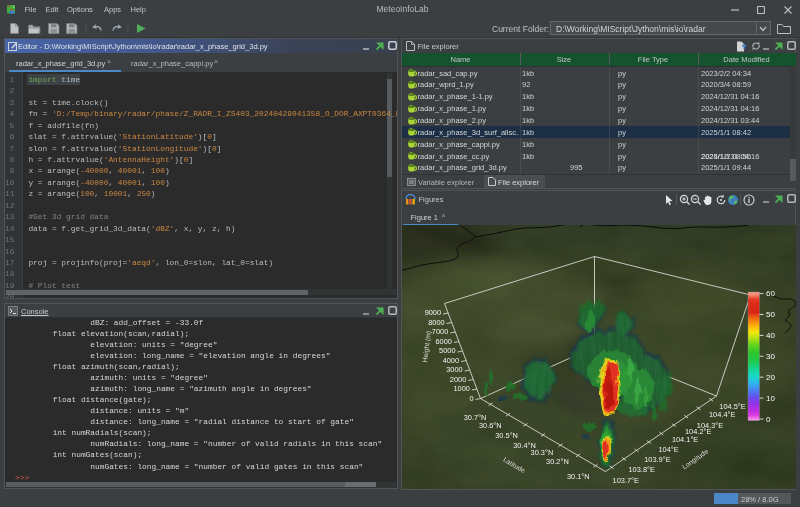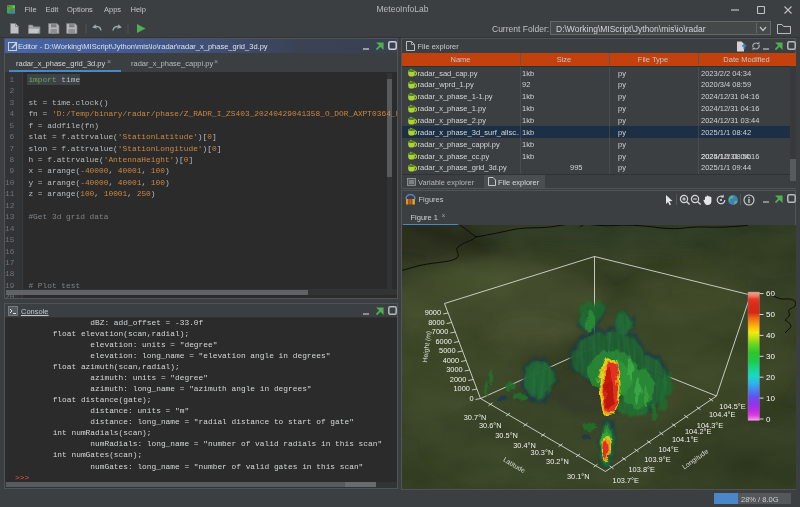--- a/index.html
+++ b/index.html
@@ -123,23 +123,25 @@
 <div class="abs ln" style="top:93.42px;">9</div>
 <div class="abs cl" style="top:93.42px;">x = arange(<i class="s">-40000</i>, <i class="s">40001</i>, <i class="s">100</i>)</div>
 <div class="abs ln" style="top:104.86px;">10</div>
 <div class="abs cl" style="top:104.86px;">y = arange(<i class="s">-40000</i>, <i class="s">40001</i>, <i class="s">100</i>)</div>
 <div class="abs ln" style="top:116.30px;">11</div>
 <div class="abs cl" style="top:116.30px;">z = arange(<i class="s">100</i>, <i class="s">10001</i>, <i class="s">250</i>)</div>
 <div class="abs ln" style="top:127.74px;">12</div>
 <div class="abs ln" style="top:139.18px;">13</div>
 <div class="abs cl" style="top:139.18px;"><i class="c">#Get 3d grid data</i></div>
 <div class="abs ln" style="top:150.62px;">14</div>
+<div class="abs cl" style="top:150.62px;">data = f.get_grid_3d_data(<i class="s">'dBZ'</i>, x, y, z, h)</div>
 <div class="abs ln" style="top:162.06px;">15</div>
 <div class="abs ln" style="top:173.50px;">16</div>
 <div class="abs ln" style="top:184.94px;">17</div>
+<div class="abs cl" style="top:184.94px;">proj = projinfo(proj=<i class="s">'aeqd'</i>, lon_0=slon, lat_0=slat)</div>
 <div class="abs ln" style="top:196.38px;">18</div>
 <div class="abs ln" style="top:207.82px;">19</div>
 <div class="abs cl" style="top:207.82px;"><i class="c"># Plot test</i></div>
 <div class="abs ln" style="top:219.26px;">20</div>
     </div>
   <div class="abs" style="left:381.5px;top:34px;width:5px;height:218px;background:#313435;">
     <div class="abs" style="left:0;top:6px;width:5px;height:98px;background:#585b5d;"></div>
   </div>
   <div class="abs" style="left:0;bottom:3px;width:392px;height:6px;background:#313435;z-index:1;">
     <div class="abs" style="left:1px;top:0.5px;width:302px;height:5px;background:#606365;"></div>
@@ -205,21 +207,21 @@
         <path d="M0 1 H6" stroke="#b6babd" stroke-width="1.3"></path>
       </svg>
     <svg class="abs" style="left:373px;top:2.5px" width="8" height="8" viewBox="0 0 9 9">
         <path d="M0.5 8.5 L5.5 3.5 M2.5 1.5 H7.5 V6.5 Z" stroke="#4db153" stroke-width="2" fill="#4db153"></path>
       </svg>
     <svg class="abs" style="left:385px;top:2px" width="9" height="9" viewBox="0 0 9 9">
         <rect x="0.8" y="0.8" width="7.4" height="7.4" rx="1.5" fill="none" stroke="#b6babd" stroke-width="1.5"></rect>
       </svg>
   </div>
   <div id="tablewrap">
-      <div class="abs" style="left:0;top:14px;width:394px;height:13.5px;background:#c2410c;border-bottom:1px solid #2e3133;box-sizing:border-box;">
+      <div class="abs" style="left:0;top:14px;width:394px;height:13.5px;background:#14532d;border-bottom:1px solid #2e3133;box-sizing:border-box;">
 <div class="abs" style="left:0px;top:2px;width:118px;text-align:center;font-size:7.5px;color:#c3c6c9;">Name</div>
 <div class="abs" style="left:118px;top:2px;width:89px;text-align:center;font-size:7.5px;color:#c3c6c9;">Size</div>
 <div class="abs" style="left:207px;top:2px;width:89px;text-align:center;font-size:7.5px;color:#c3c6c9;">File Type</div>
 <div class="abs" style="left:296px;top:2px;width:98px;text-align:center;font-size:7.5px;color:#c3c6c9;">Date Modified</div>
 <div class="abs" style="left:118px;top:0;width:1px;height:12px;background:#565a5c;"></div>
 <div class="abs" style="left:207px;top:0;width:1px;height:12px;background:#565a5c;"></div>
 <div class="abs" style="left:296px;top:0;width:1px;height:12px;background:#565a5c;"></div>
 </div>
 <div class="abs" style="left:0;top:28.0px;width:394px;height:11.85px;">
 <svg class="abs" style="left:5px;top:1.3px" width="10" height="9" viewBox="0 0 10 9">

